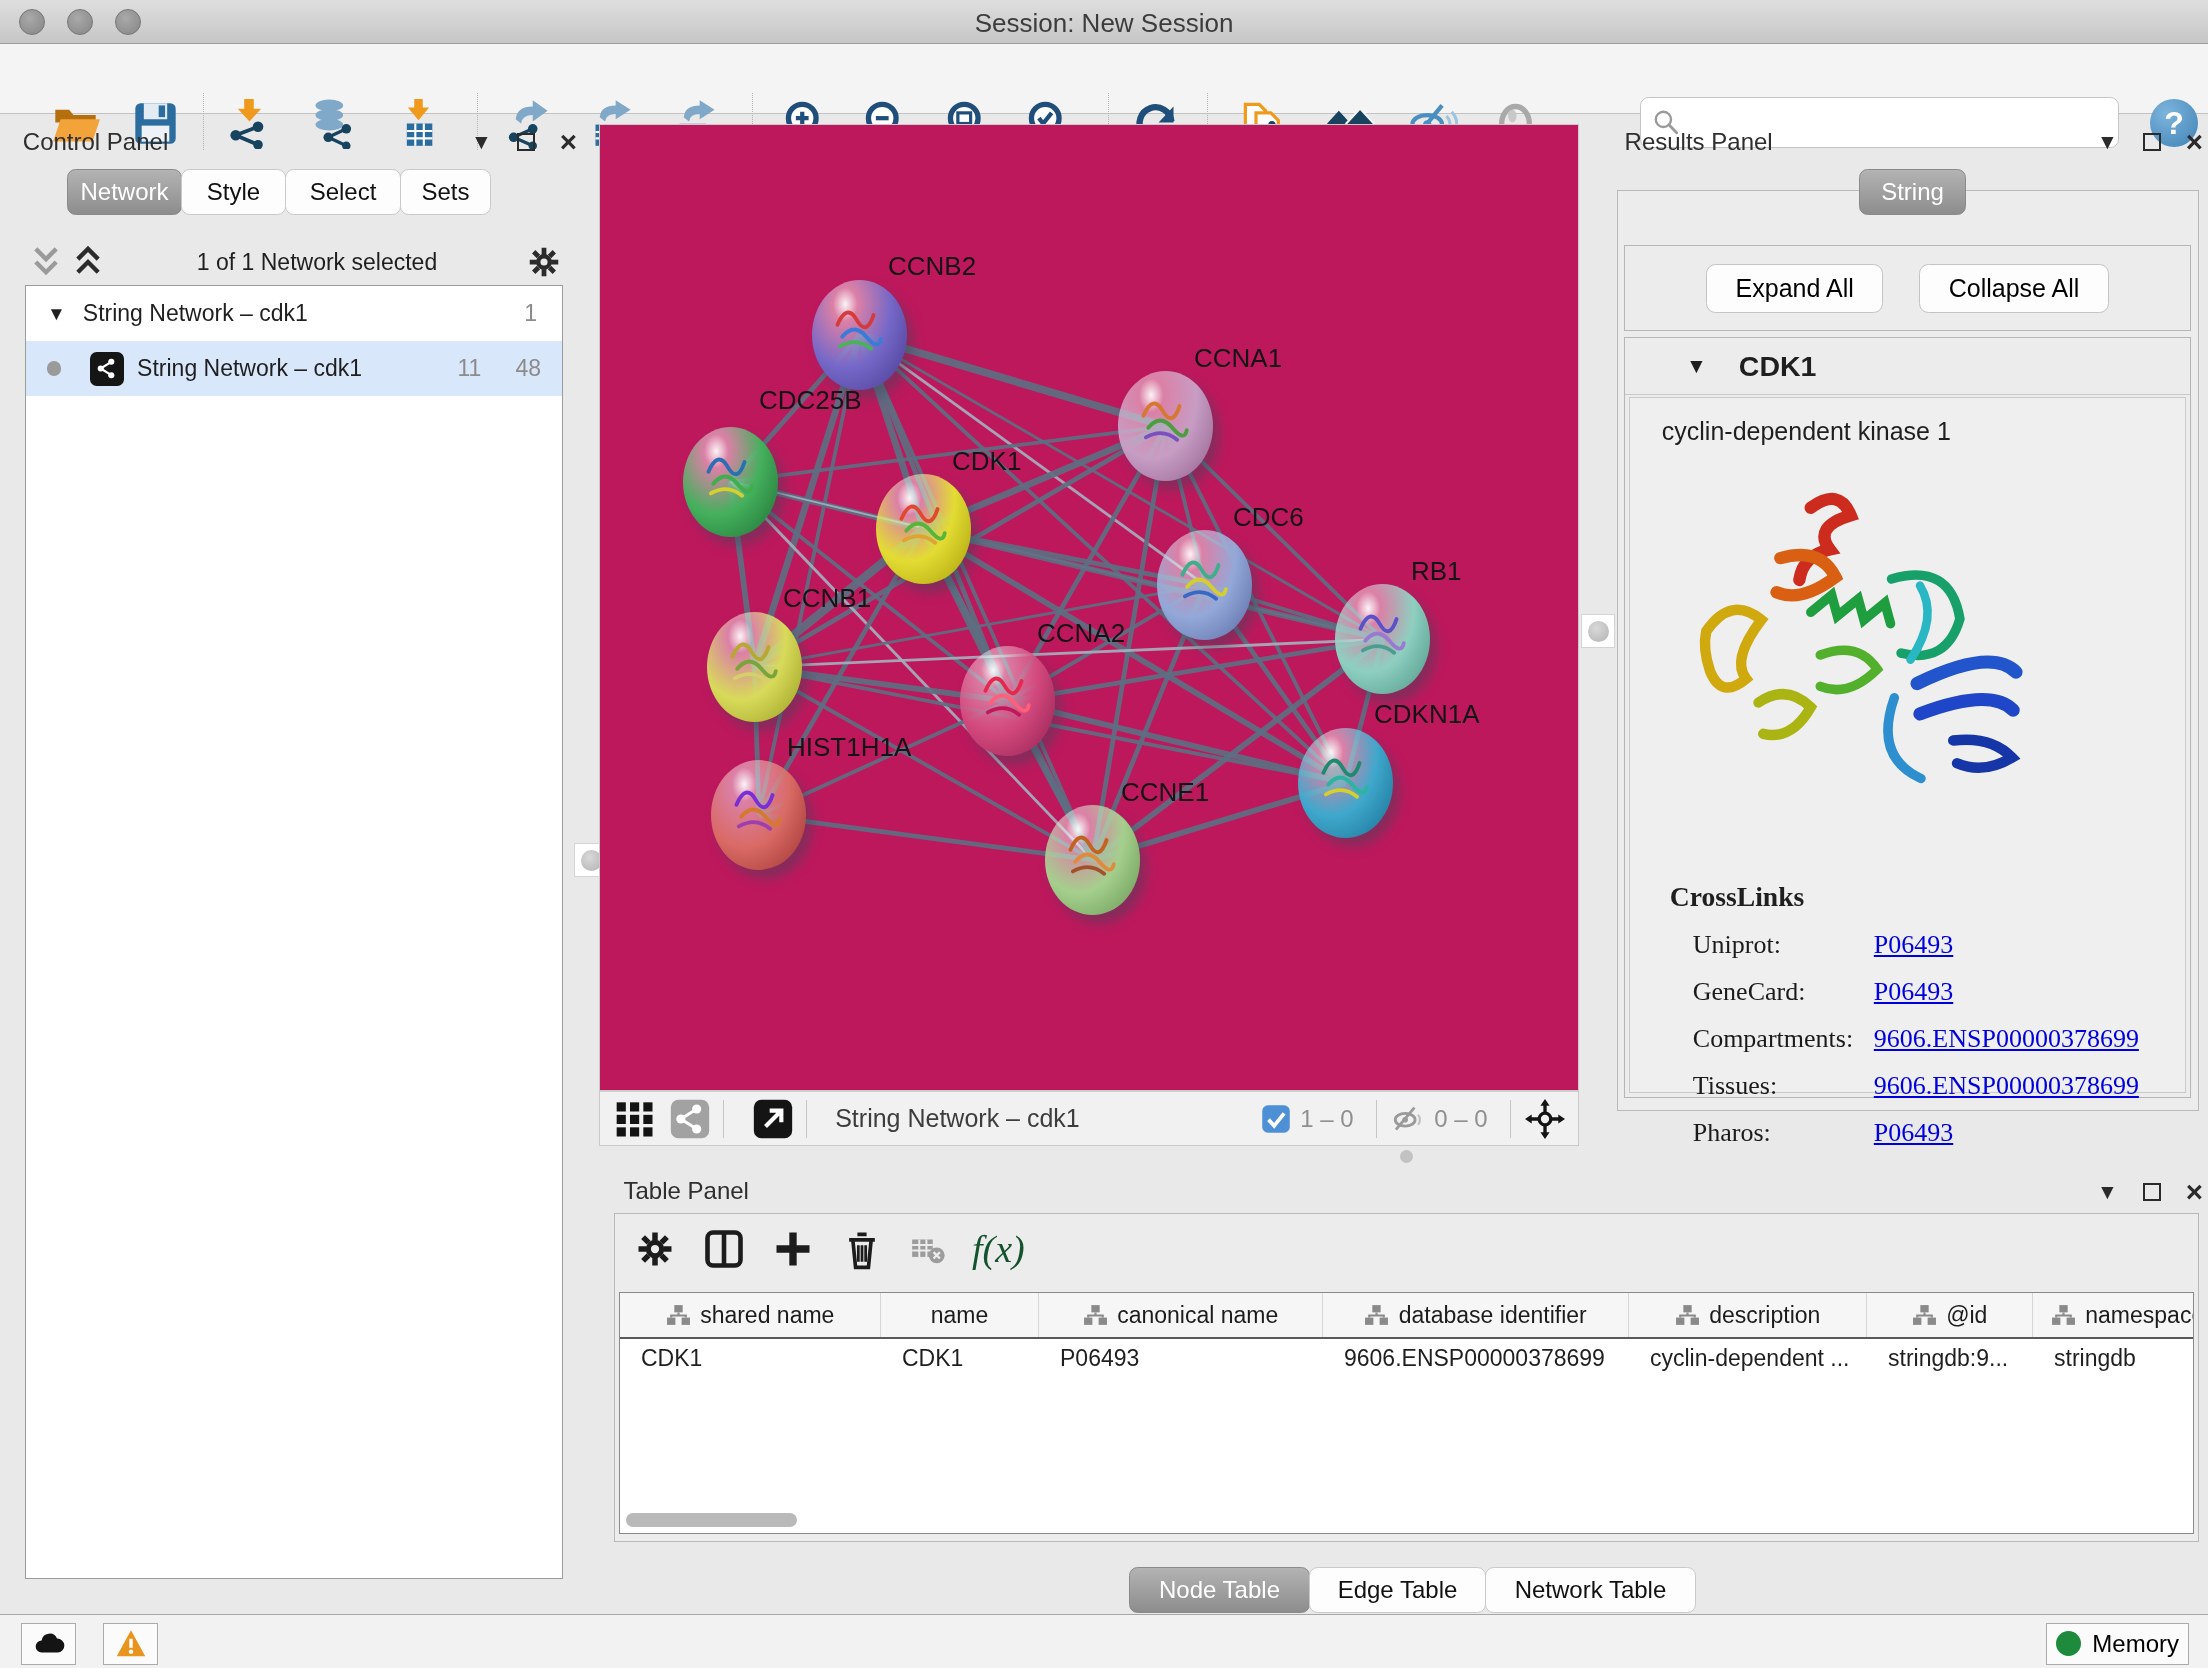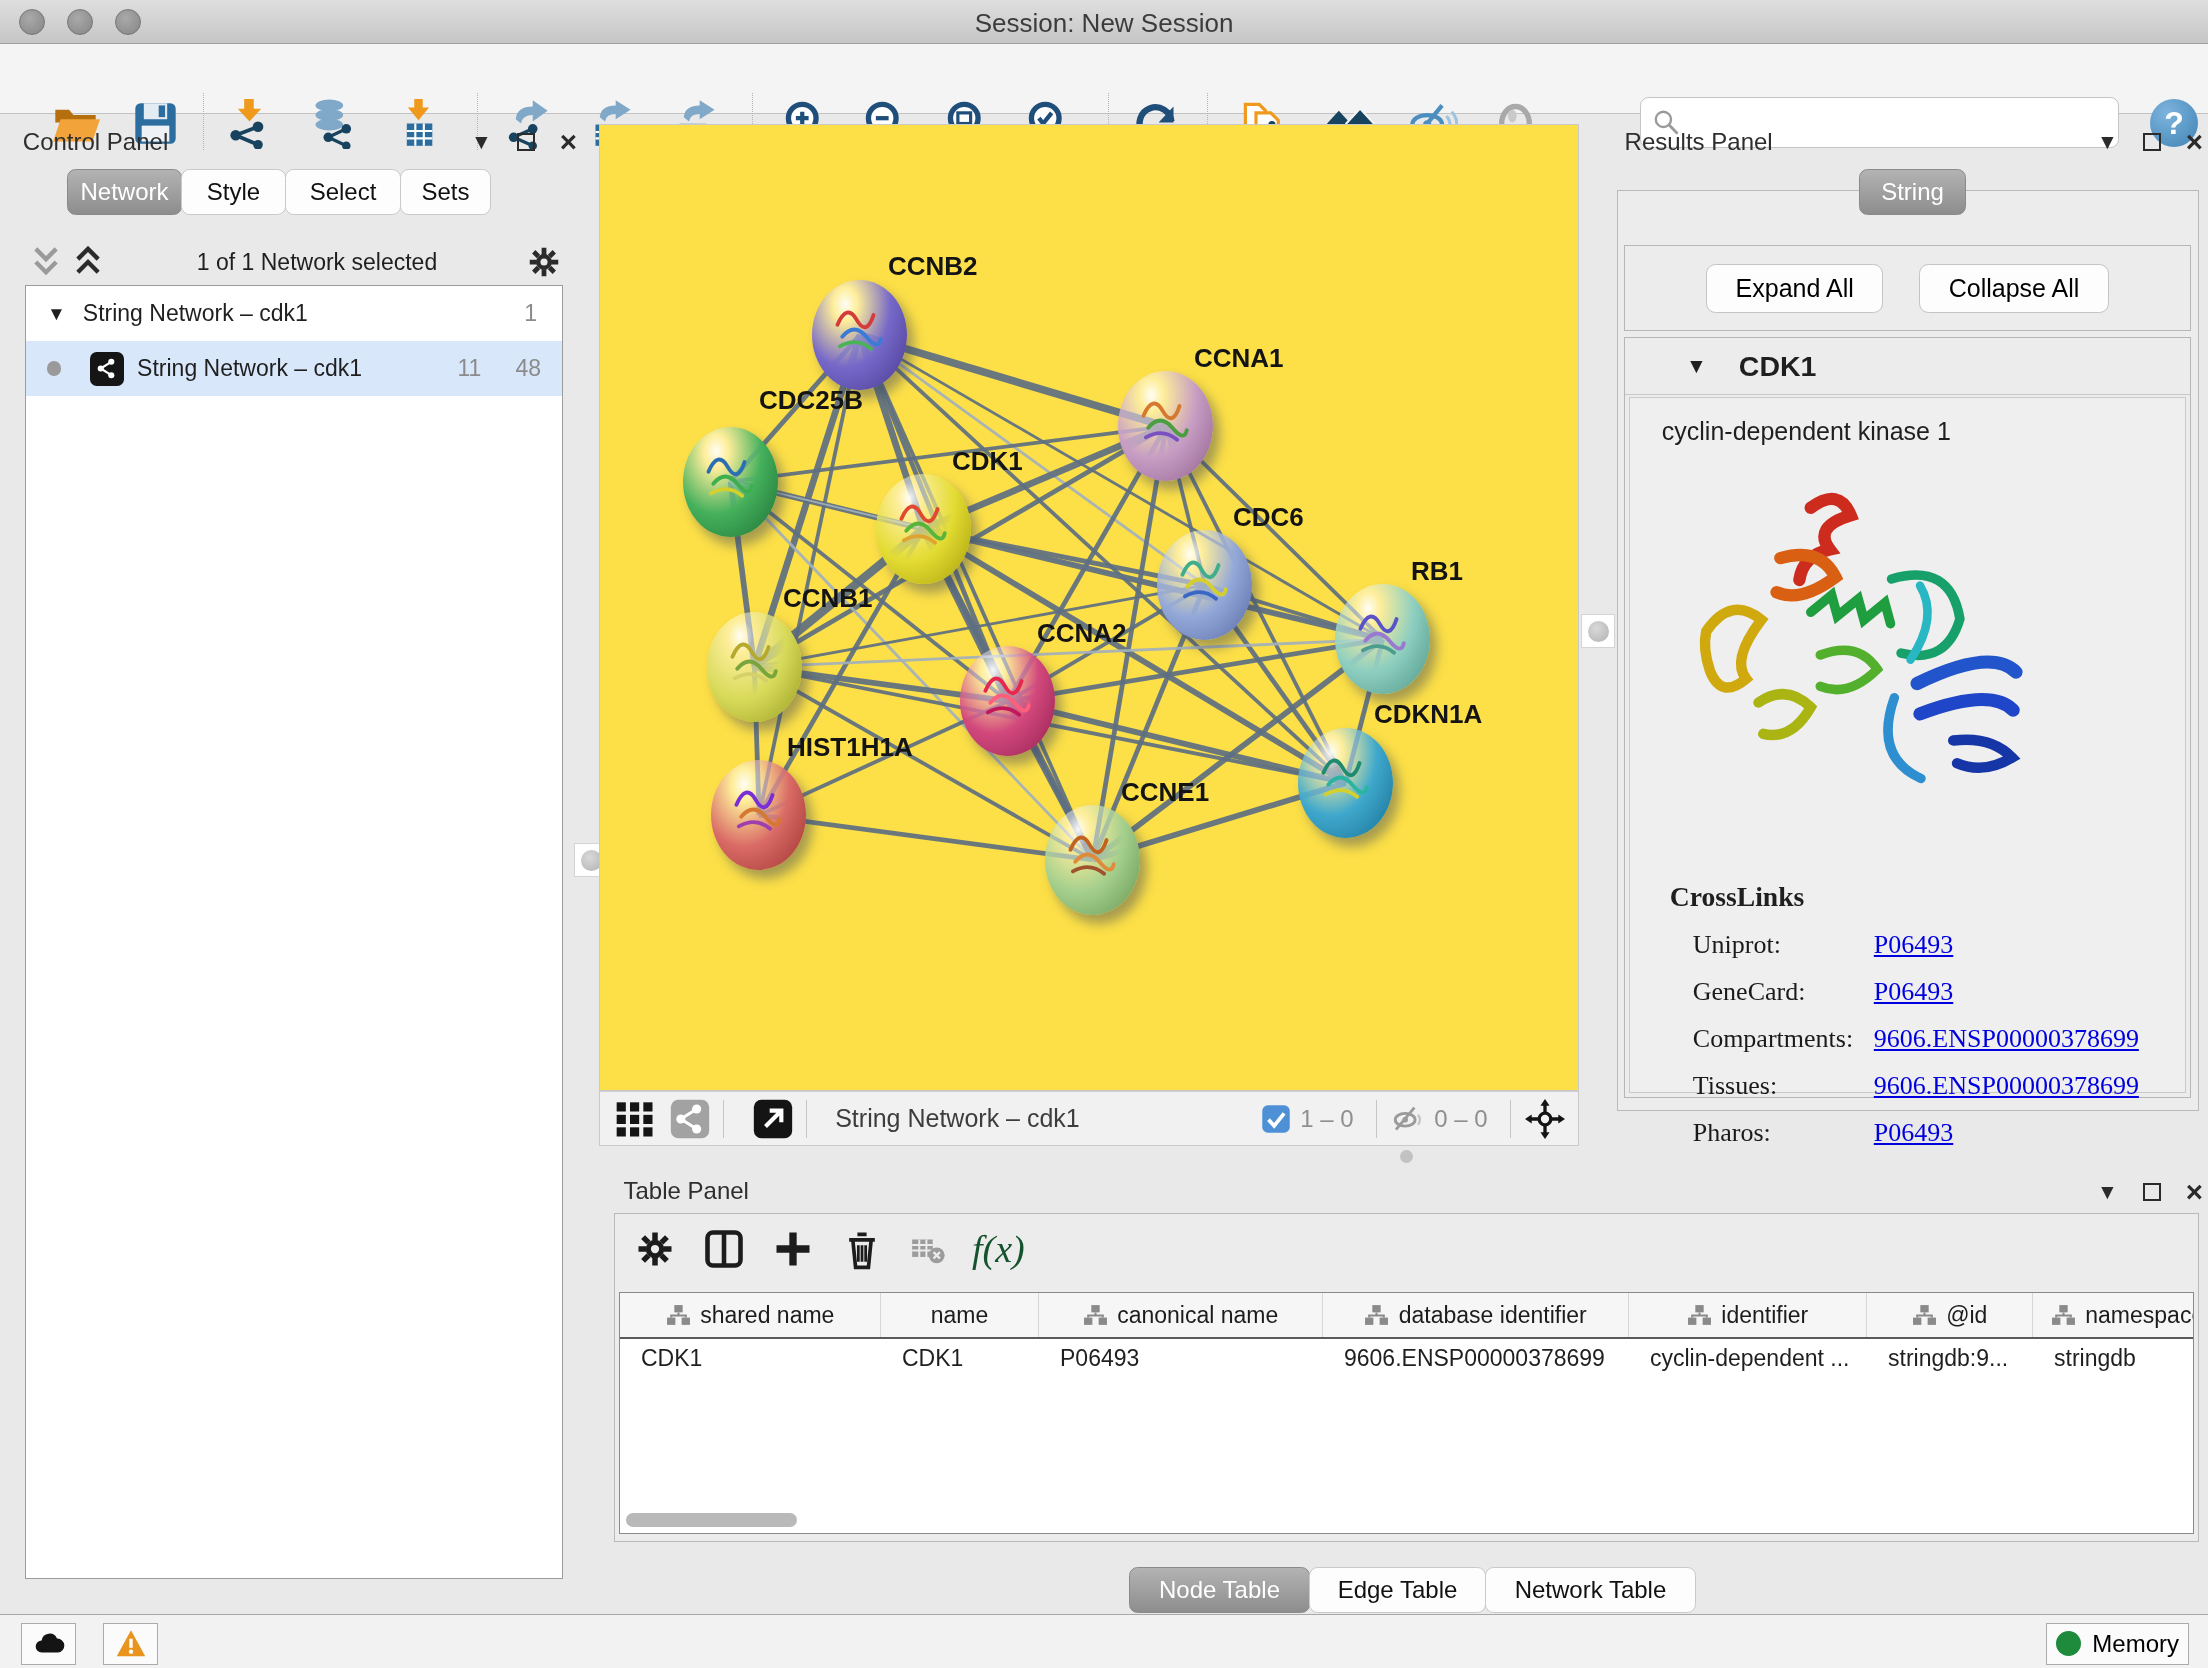--- a/index.html
+++ b/index.html
@@ -48,21 +48,21 @@
   .cp-list { position:absolute; left:25px; top:285px; width:538px; height:1294px; background:#fff; border:1.9px solid #9c9c9c; }
   .tree-row { height:55px; display:flex; align-items:center; font-size:23px; }
   .tree-row .tri { margin:0 17px 0 21px; font-size:19px; }
   .tree-row .cnt { color:#8b8b8b; }
   .tree-row.child { background:#d9e7fa; }
   .dot { width:14.3px; height:14.3px; border-radius:50%; background:#9a9a9a; margin:0 28.5px 0 21px; }
   .sharesq { width:34px; height:34px; border-radius:6.7px; background:#151515; margin-right:13.3px; display:flex; align-items:center; justify-content:center; }
   .sharesq svg { width:23px; height:23px; }
 
   
-  .netview { position:absolute; left:599px; top:124px; width:980px; height:967px; background:#fde047; border:1px solid #c9c9c9;font-weight:bold; }
+  .netview { position:absolute; left:599px; top:124px; width:980px; height:967px; background:#be185d; border:1px solid #c9c9c9; }
   #net-svg { position:absolute; inset:0; width:100%; height:100%; }
   .net-node { position:absolute; width:95px; height:110px; border-radius:50%;
     box-shadow:6.7px 8.6px 11.4px rgba(60,70,90,.45); }
   .net-node .squig { position:absolute; inset:11.4px; }
   .net-label { position:absolute; font-size:26px; color:#141414; white-space:nowrap; }
   .netbar { position:absolute; left:599px; top:1091px; width:980px; height:55px; background:#f1f1f1;
     border:1px solid #c9c9c9; border-top:1px solid #cfcfcf; display:flex; align-items:center; }
   .nbico { width:40px; height:40px; margin-left:15px; }
   .nbsep { height:38px; border-left:1px solid #c6c6c6; margin:0 13.3px; }
   .nbtitle { font-size:25px; color:#3d3d3d; margin-left:15px; flex:1; }
@@ -662,21 +662,21 @@
         </div>
         <div class="th" style="width: 238px;">
           <svg viewBox="0 0 24 22">
             <g fill="#8a8a8a">
               <rect x="8" y="1" width="8" height="7"></rect>
               <rect x="1" y="13" width="8" height="7"></rect>
               <rect x="15" y="13" width="8" height="7"></rect>
             </g>
             <path d="M12 8v3M5 13v-2h14v2" stroke="#8a8a8a" fill="none" stroke-width="2"></path>
           </svg>
-          <span>identifier</span>
+          <span>description</span>
         </div>
         <div class="th" style="width: 166px;">
           <svg viewBox="0 0 24 22">
             <g fill="#8a8a8a">
               <rect x="8" y="1" width="8" height="7"></rect>
               <rect x="1" y="13" width="8" height="7"></rect>
               <rect x="15" y="13" width="8" height="7"></rect>
             </g>
             <path d="M12 8v3M5 13v-2h14v2" stroke="#8a8a8a" fill="none" stroke-width="2"></path>
           </svg>

